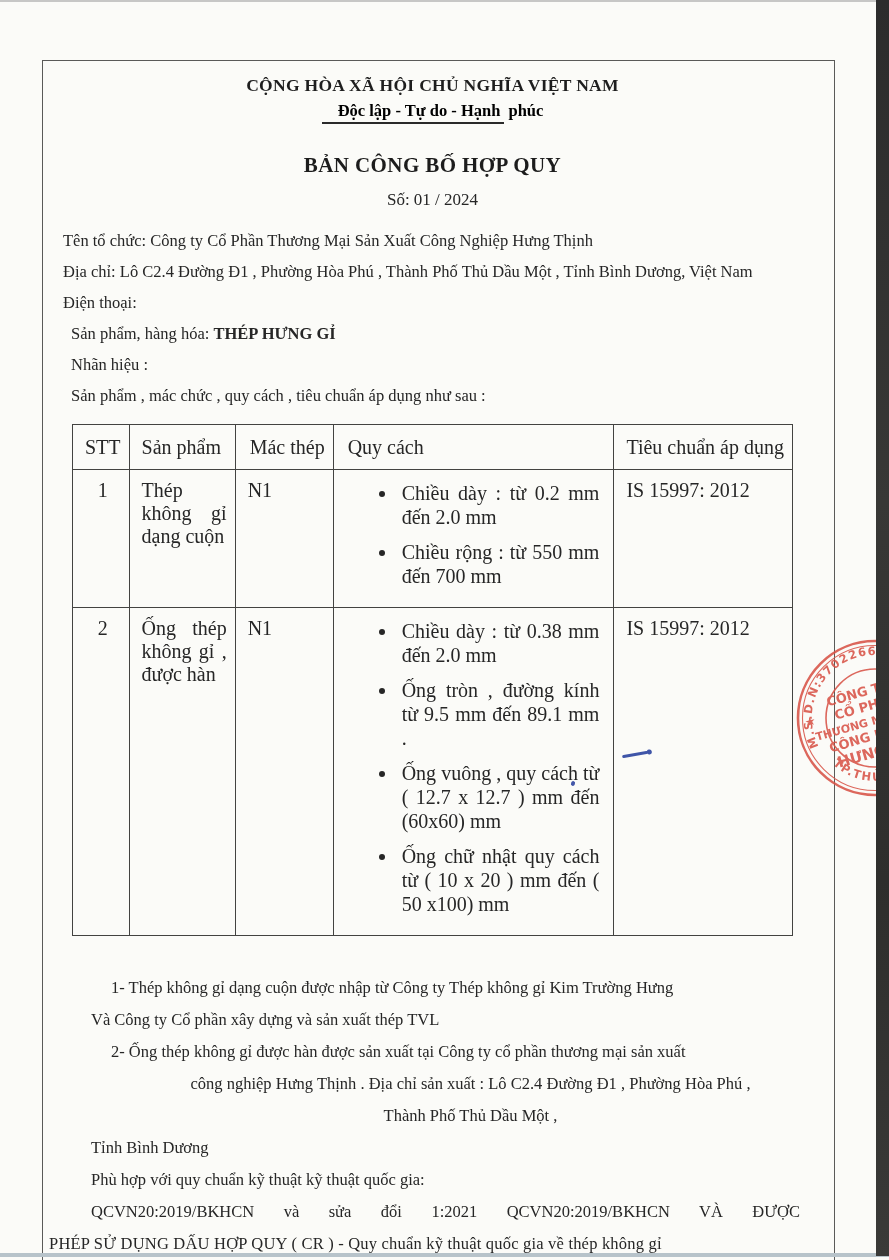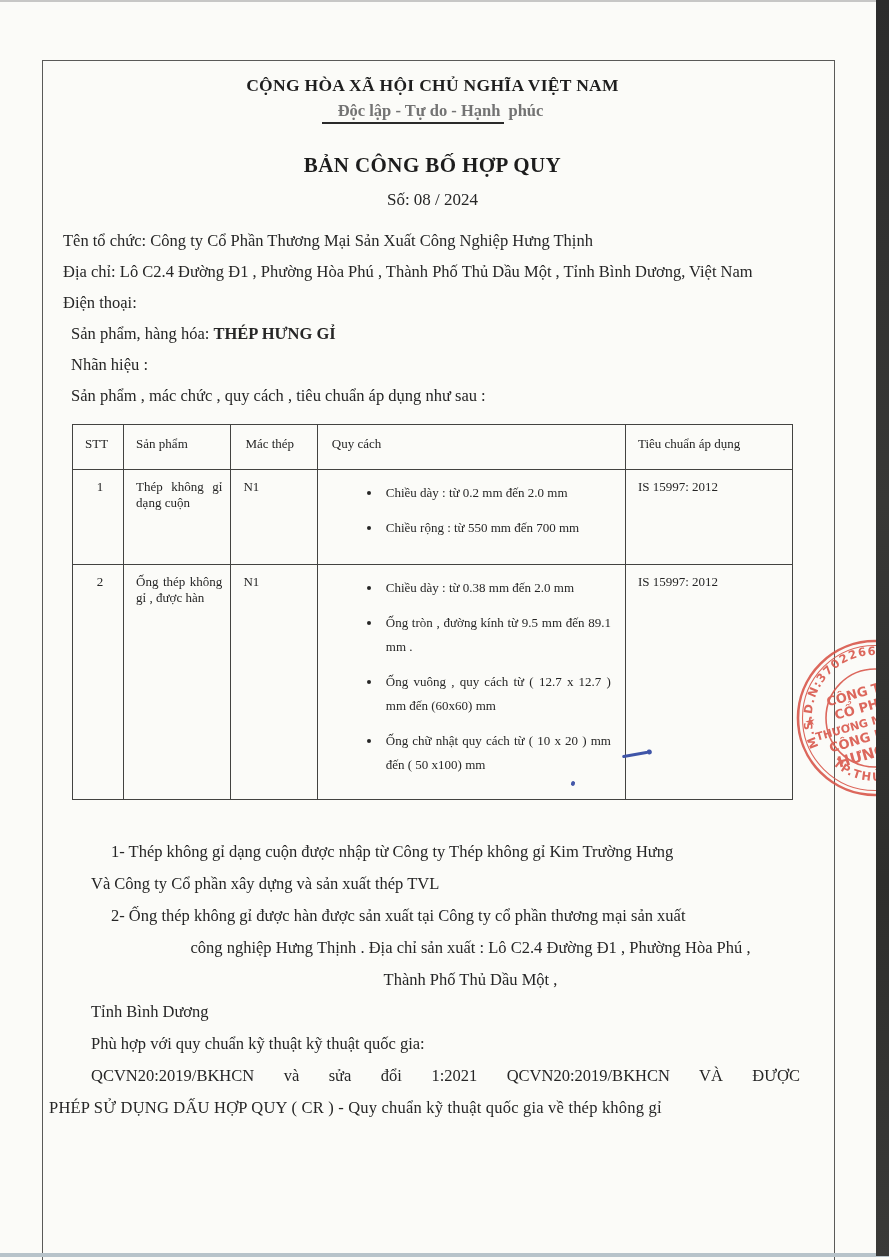--- a/index.html
+++ b/index.html
@@ -26,33 +26,33 @@
     background:#b7c3ca; z-index:25;
   }
   .page-frame {
     position:absolute; left:42px; top:60px; width:793px; height:1224px;
     border:1.6px solid #5a5a58;
     border-bottom-color:#8f8f8d;
     padding: 12px 32px 0 20px;
   }
   .center { text-align:center; }
   .country-title { margin-top:2px; font-size:17.5px; font-weight:bold; letter-spacing:.3px; color:#1e1e1e; }
-  .motto { margin-top:5px; font-size:16.5px; font-weight:bold; color:#737373; }
+  .motto { margin-top:5px; font-size:16.5px; font-weight:bold; color:#000000; }
   .motto .underlined { border-bottom:2px solid #2a2a2a; padding:0 4px 2px 16px; }
   .doc-title { margin-top:32px; font-size:21px; font-weight:bold; letter-spacing:.4px; color:#1c1c1c; }
   .doc-no { margin-top:12px; font-size:17px; }
   .info { margin-top:15px; font-size:16.5px; }
   .info .line { line-height:31px; }
   .indent8 { margin-left:8px; }
   .bold { font-weight:bold; }
   table.spec {
     margin:13px 9px 0 9px;
     width: calc(100% - 18px);
     border-collapse: collapse;
-    font-size:13px;
+    font-size:20px;
   }
   table.spec th, table.spec td {
     border:1.4px solid #434341;
     vertical-align: top;
     padding:9px 8px 8px 12px;
   }
   table.spec th { font-weight:normal; text-align:left; height:45px; white-space:nowrap; padding-top:11px; }
   th.c-stt, td.c-stt { text-align:center; padding-left:4px; padding-right:4px; }
   td.c-mac { text-align:left; }
   td.c-sp { text-align:justify; padding-right:10px; }
@@ -90,21 +90,21 @@
   <div class="scan-top-edge"></div>
 
   <div class="page-frame">
 
     <div class="center country-title">CỘNG HÒA XÃ HỘI CHỦ NGHĨA VIỆT NAM</div>
 
     <div class="center motto"><span class="underlined">Độc lập - Tự do - Hạnh</span><span> phúc</span></div>
 
     <div class="center doc-title">BẢN CÔNG BỐ HỢP QUY</div>
 
-    <div class="center doc-no">Số: 08 / 2024</div>
+    <div class="center doc-no">Số: 01 / 2024</div>
 
     <div class="info">
       <div class="line">Tên tổ chức: Công ty Cổ Phần Thương Mại Sản Xuất Công Nghiệp Hưng Thịnh</div>
       <div class="line">Địa chỉ: Lô C2.4 Đường Đ1 , Phường Hòa Phú , Thành Phố Thủ Dầu Một , Tỉnh Bình Dương, Việt Nam</div>
       <div class="line">Điện thoại:</div>
       <div class="line indent8"><span>Sản phẩm, hàng hóa: </span><span class="bold">THÉP HƯNG GỈ</span></div>
       <div class="line indent8">Nhãn hiệu :</div>
       <div class="line indent8">Sản phẩm , mác chức , quy cách , tiêu chuẩn áp dụng như sau :</div>
     </div>
 

